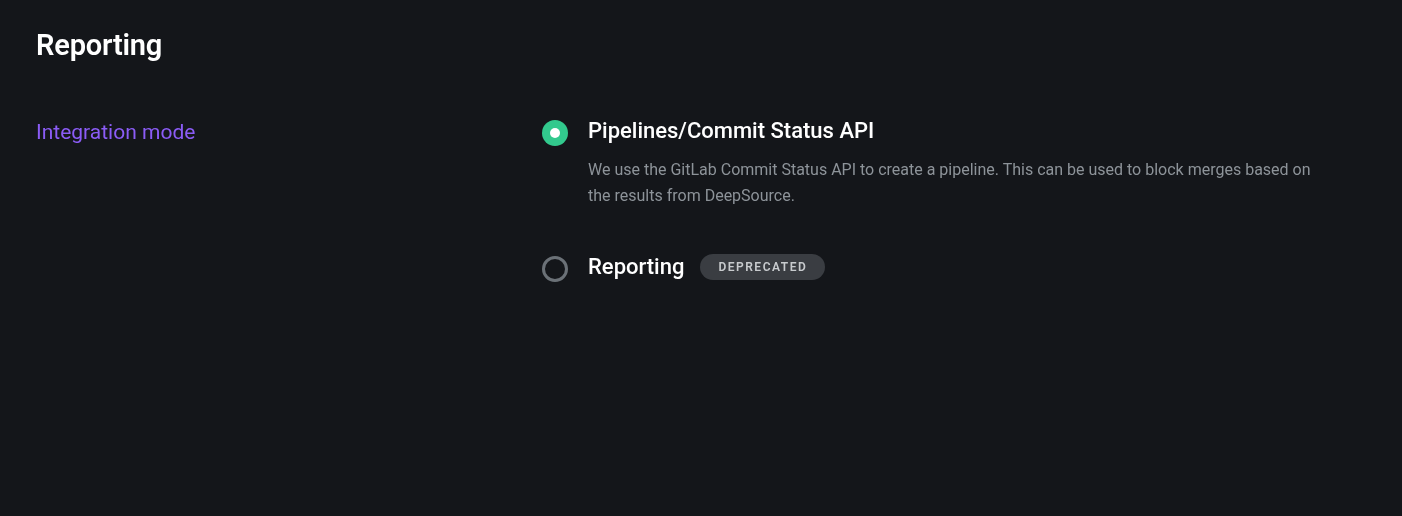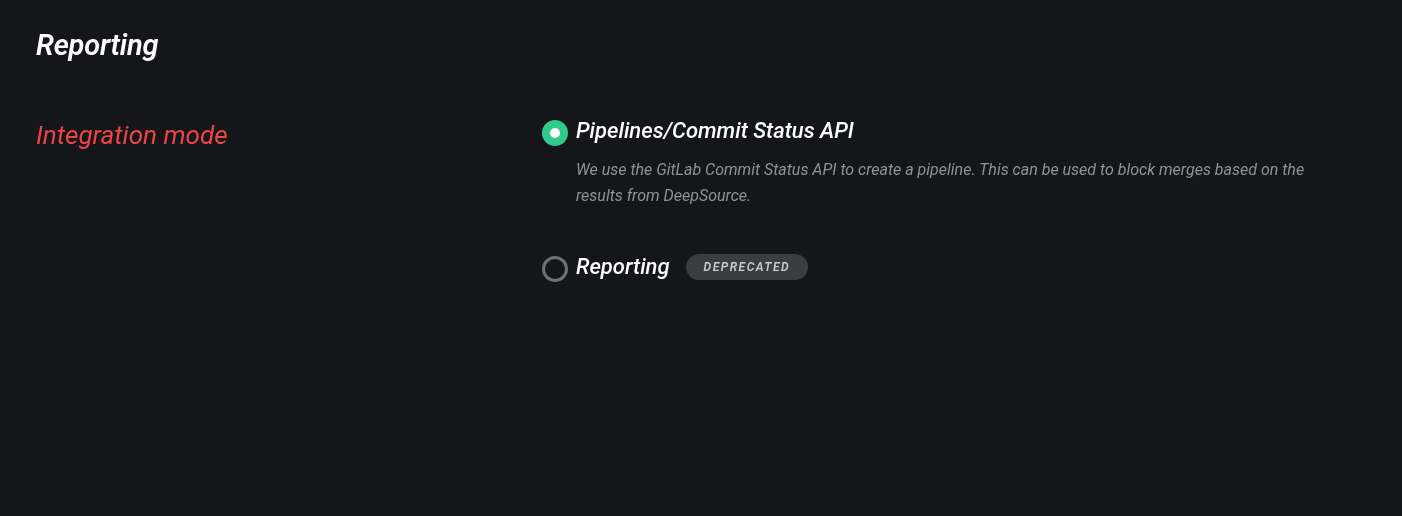--- a/index.html
+++ b/index.html
@@ -1,19 +1,18 @@
 <!DOCTYPE html>
 <html><head>
   <meta charset="utf-8">
   <style>
     * {
       margin: 0;
       padding: 0;
       box-sizing: border-box;
-      font-style: italic;
     }
     body {
       background-color: #14161a;
       color: #ffffff;
       font-family: -apple-system, BlinkMacSystemFont, "Segoe UI", Roboto, Helvetica, Arial, sans-serif;
       width: 1402px;
       height: 516px;
       padding: 28px 36px;
     }
     .section-title {
@@ -23,35 +22,35 @@
       margin-bottom: 56px;
       letter-spacing: -0.2px;
     }
     .setting-row {
       display: flex;
       align-items: flex-start;
     }
     .setting-label {
       width: 506px;
       flex-shrink: 0;
-      font-size: 26px;
-      color: #ef4444;
+      font-size: 21px;
+      color: #8b5cf6;
       font-weight: 400;
       padding-top: 2px;
     }
     .setting-options {
       flex: 1;
       display: flex;
       flex-direction: column;
       gap: 44px;
     }
     .radio-option {
       display: flex;
       align-items: flex-start;
-      gap: 8px;
+      gap: 20px;
     }
     .radio-circle {
       width: 26px;
       height: 26px;
       border-radius: 50%;
       flex-shrink: 0;
       margin-top: 2px;
       cursor: pointer;
       display: flex;
       align-items: center;

